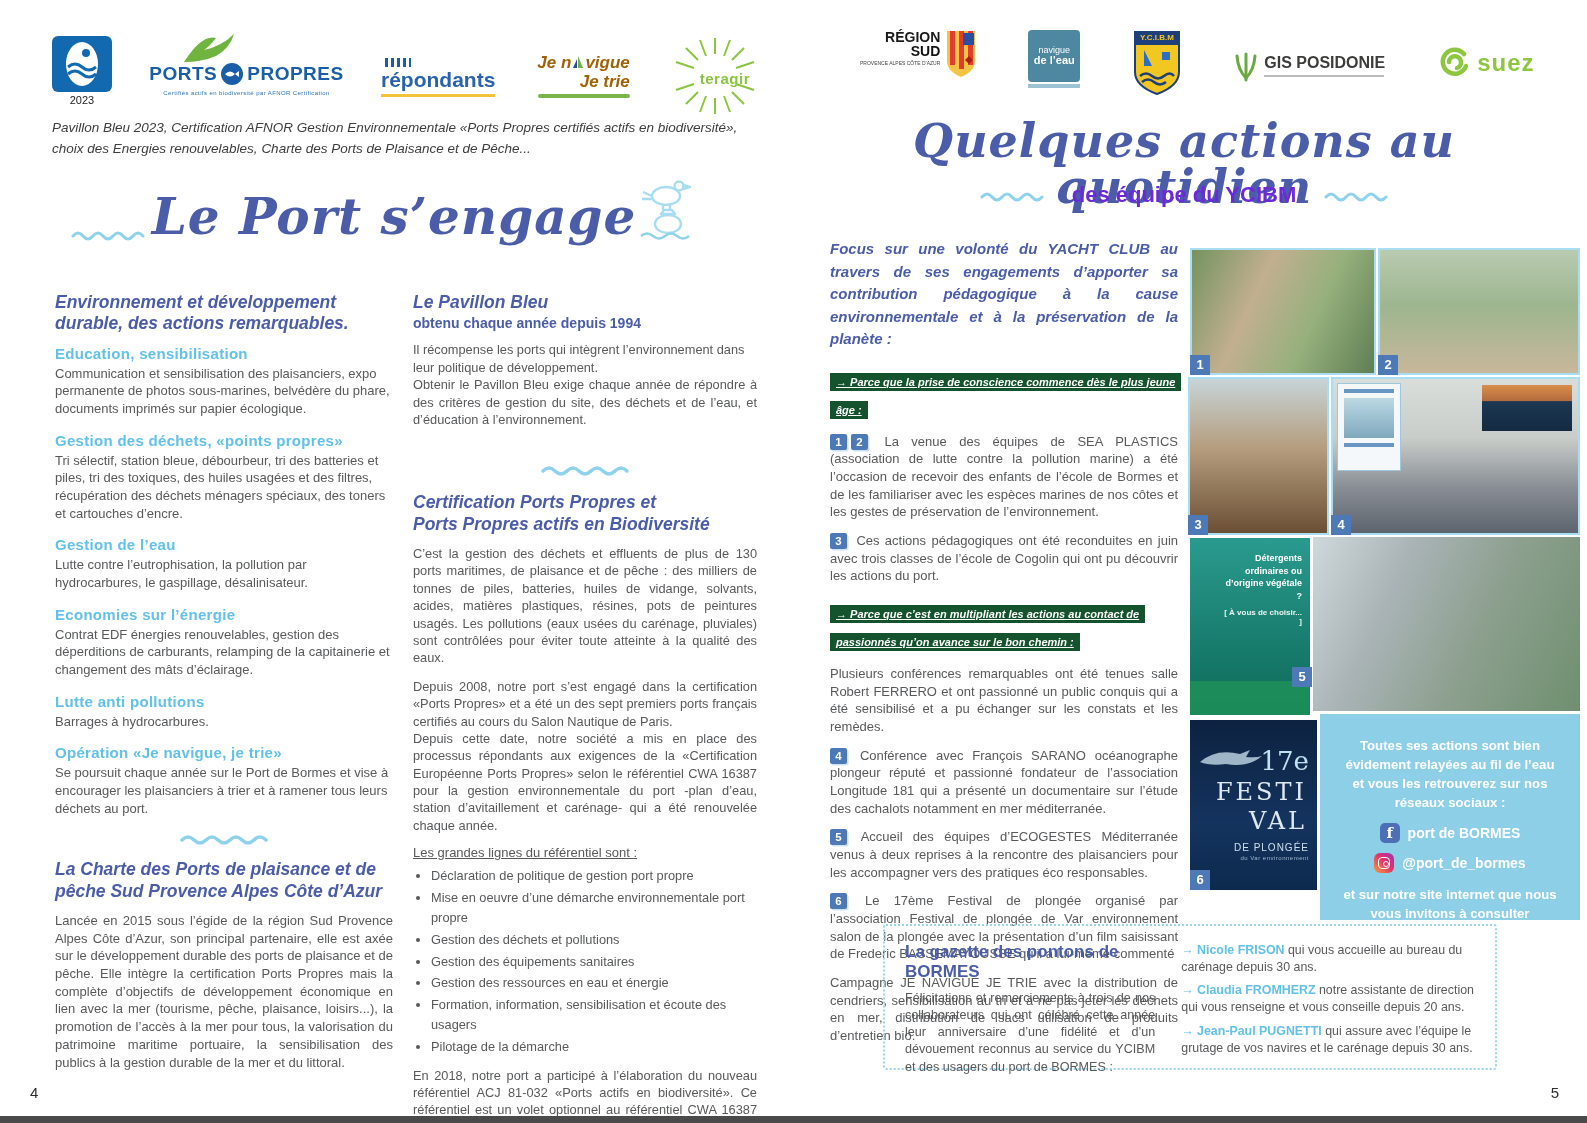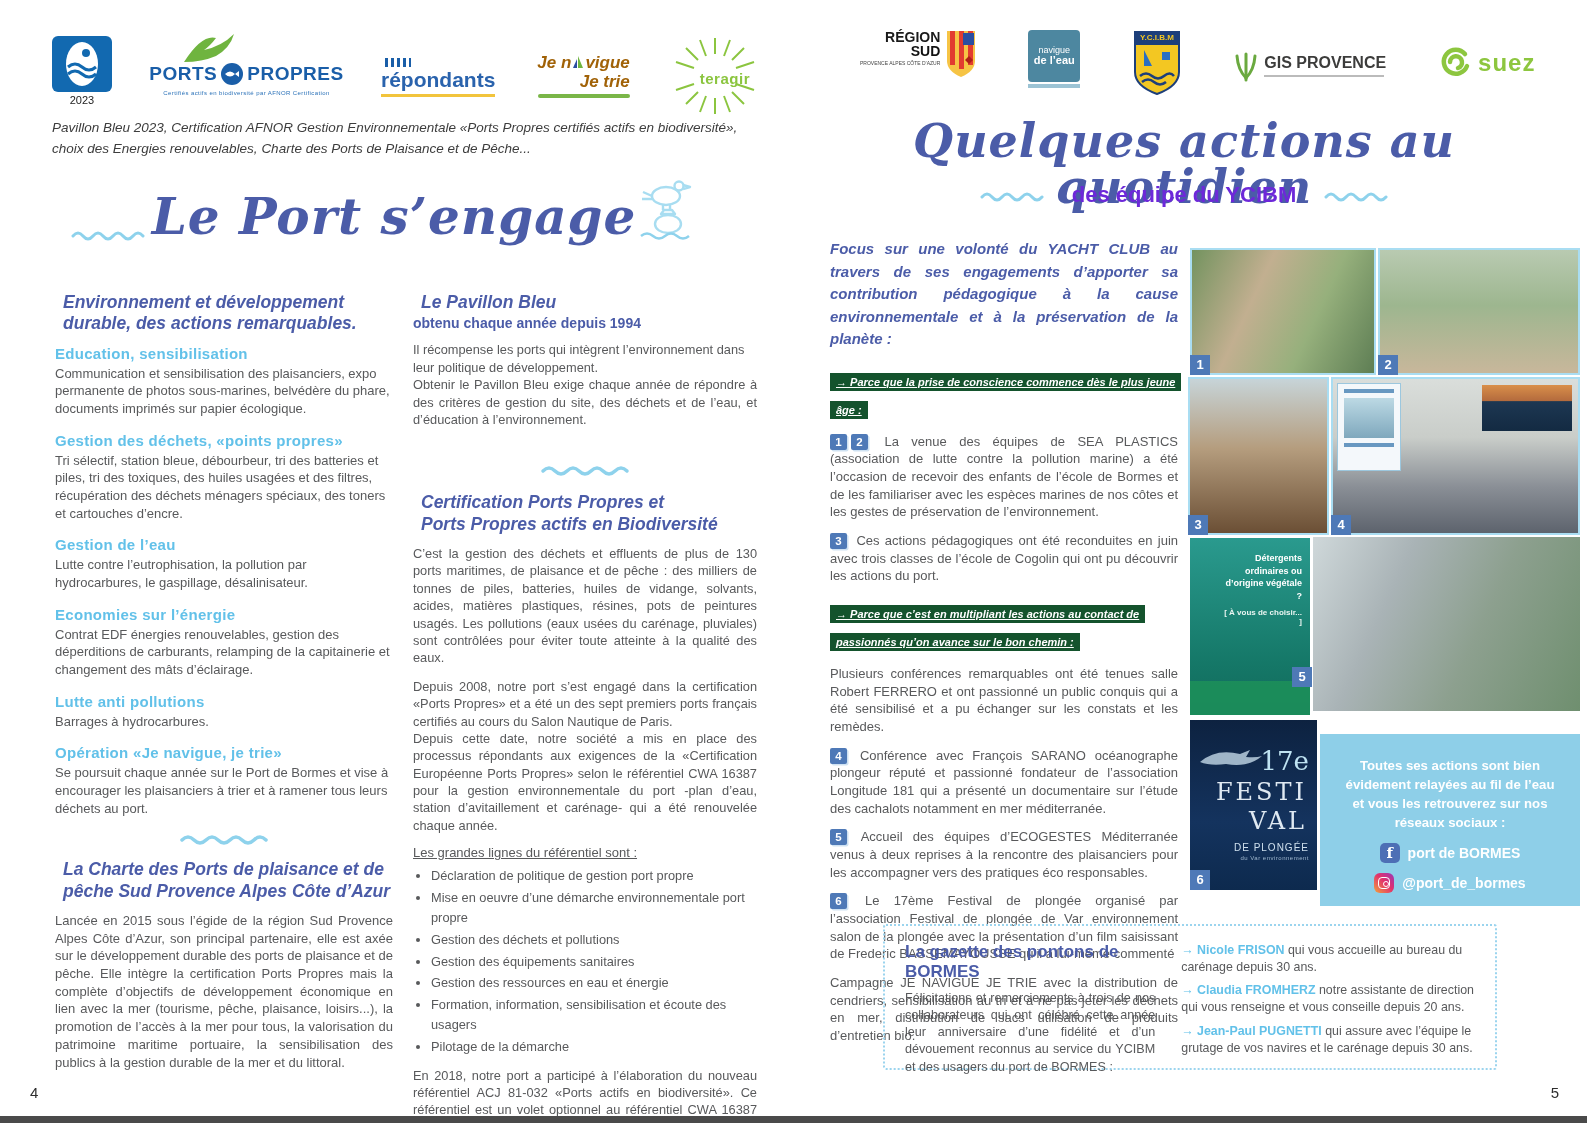--- a/index.html
+++ b/index.html
@@ -5,21 +5,21 @@
   html,body{margin:0;padding:0;}
   body{width:1587px;height:1123px;background:#fff;font-family:"Liberation Sans",sans-serif;position:relative;overflow:hidden;}
   .page{position:absolute;top:0;width:793px;height:1123px;}
   .pg-l{left:0;}
   .pg-r{left:794px;}
   .bottom-bar{position:absolute;left:0;bottom:0;width:1587px;height:7px;background:#4a4a4a;}
 
   
   h1,h2,h3,p{margin:0;}
   .script-title{font-family:"DejaVu Serif",serif;font-style:italic;font-weight:bold;color:#4b5ca8;letter-spacing:1px;}
-  .h2{color:#4b5ca8;font-weight:bold;font-style:italic;font-size:17.5px;line-height:1.22;margin-bottom:10px;margin-left:8px;}
+  .h2{color:#4b5ca8;font-weight:bold;font-style:italic;font-size:17.5px;line-height:1.22;margin-bottom:10px;}
   .h3{color:#62c1e9;font-weight:bold;font-size:15px;letter-spacing:.3px;margin-bottom:3px;}
   .body{color:#58595b;font-size:13px;line-height:1.36;}
   .just{text-align:justify;}
   .sec{margin-bottom:14px;}
   .wave-div{display:block;margin:12px auto 14px auto;}
 
   
   .l-logos{position:absolute;left:52px;top:36px;display:flex;align-items:flex-start;gap:42px;}
   .caption{position:absolute;left:52px;top:118px;width:690px;font-style:italic;font-size:13.5px;line-height:1.55;color:#3d3d3d;}
   .title-row{position:absolute;left:45px;top:176px;width:680px;display:flex;align-items:flex-end;justify-content:center;gap:1px;}
@@ -325,21 +325,21 @@
 
     <div class="logo gis">
       <svg width="24" height="34" viewBox="0 0 24 34">
         <g stroke="#6aa93f" stroke-width="3" fill="none" stroke-linecap="round">
           <path d="M12 32 V6"></path>
             <path d="M12 30 Q4 22 3 8"></path>
             <path d="M12 30 Q20 22 21 8"></path>
         </g>
       </svg>
       <div>
-        <div class="gis-txt">GIS PROVENCE</div>
+        <div class="gis-txt">GIS POSIDONIE</div>
         <div class="gis-sub"></div>
       </div>
     </div>
 
     <div class="logo suez">
       <svg width="34" height="34" viewBox="0 0 34 34">
         <g stroke="#8dc63f" stroke-width="4.5" fill="none" stroke-linecap="round">
           <path d="M27 8 A12 12 0 1 0 29 20"></path>
           <path d="M12 16 A6 6 0 1 1 20 22"></path>
         </g>
@@ -422,21 +422,21 @@
     <svg width="70" height="26" viewBox="0 0 70 26" style="position:absolute;left:6px;top:24px">
       <path d="M4 18 Q20 4 44 10 L54 6 L50 13 Q60 14 66 12 Q52 24 30 20 Q14 22 4 18 Z" fill="#b9cede" opacity=".85"></path>
     </svg>
     <span class="p6-17">17e</span>
     <span class="p6-festi">FESTI VAL</span>
     <span class="p6-plongee">DE PLONGÉE</span>
     <span class="p6-var">du Var environnement</span>
     <span class="badge" style="left:0;bottom:0">6</span>
   </div>
 
-  <div class="social" style="left:526px;top:734px;width:260px;height:172px">
+  <div class="social" style="left:526px;top:714px;width:260px;height:206px">
     <p class="sp1">Toutes ses actions sont bien évidement relayées au fil de l’eau et vous les retrouverez sur nos réseaux sociaux :</p>
     <div class="soc-row">
       <span class="fb-icon">f</span>
       <span class="soc-label">port de BORMES</span>
     </div>
     <div class="soc-row">
       <span class="ig-icon"></span>
       <span class="soc-label">@port_de_bormes</span>
     </div>
     <p class="sp2">et sur notre site internet que nous vous invitons à consulter régulièrement.</p>

